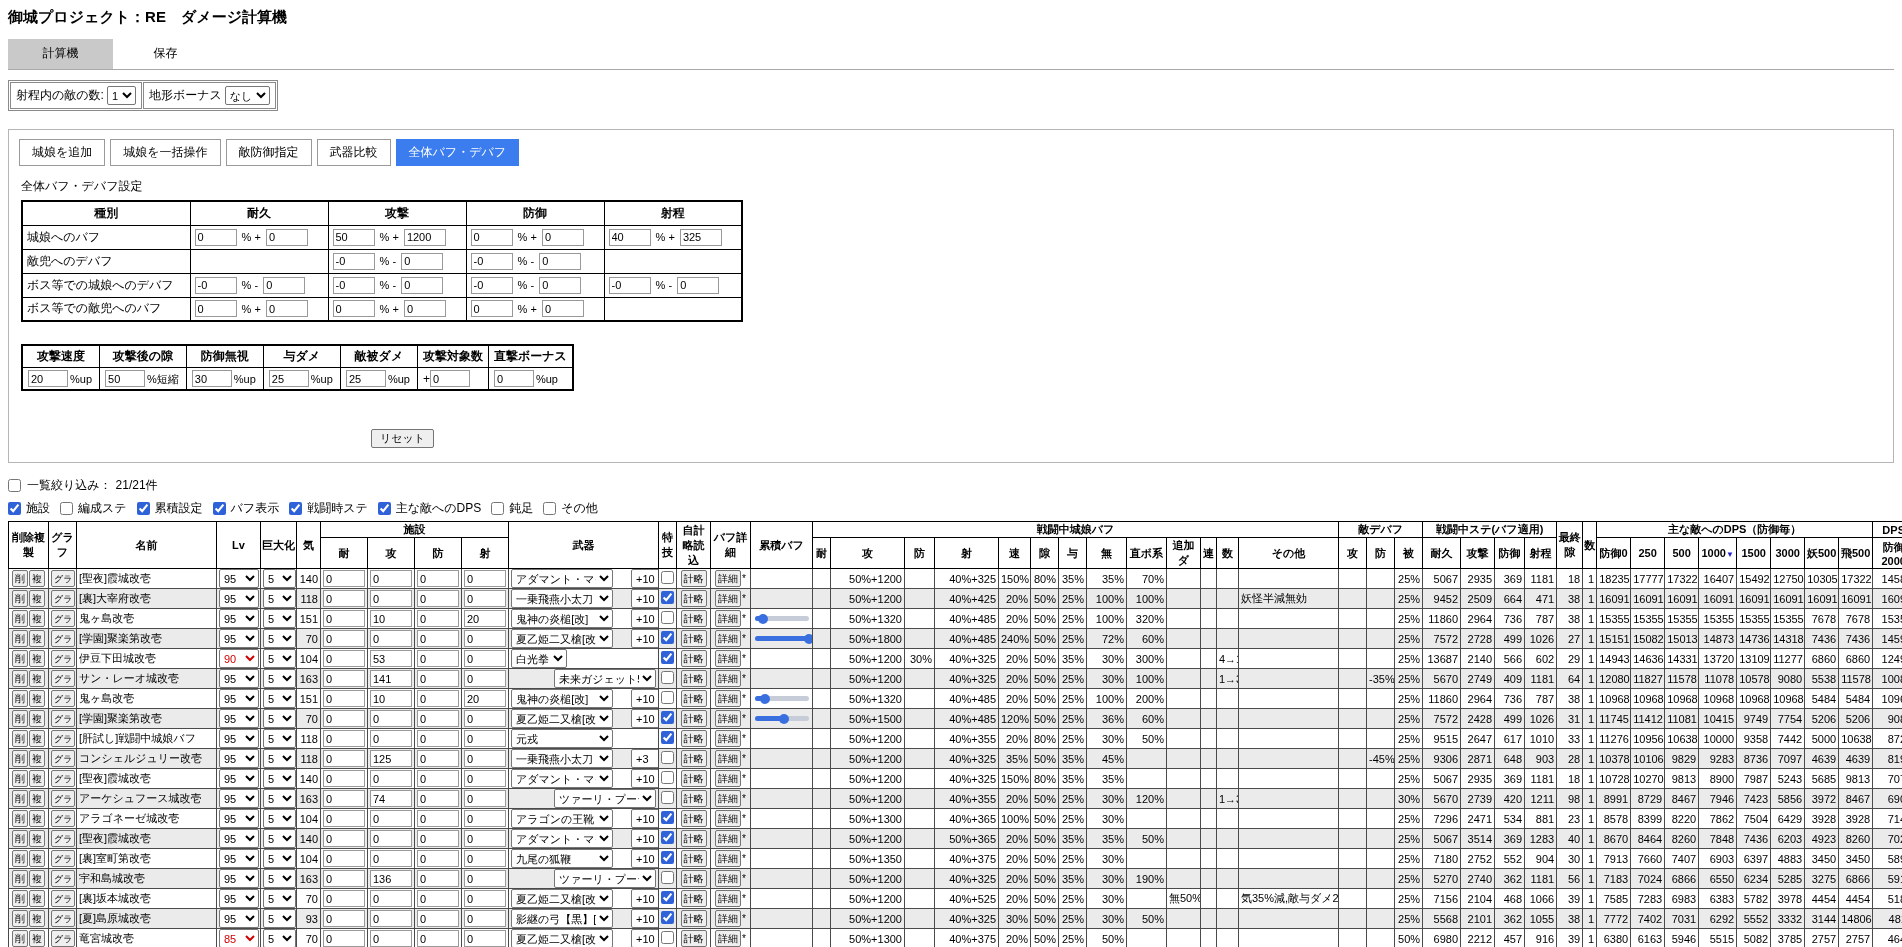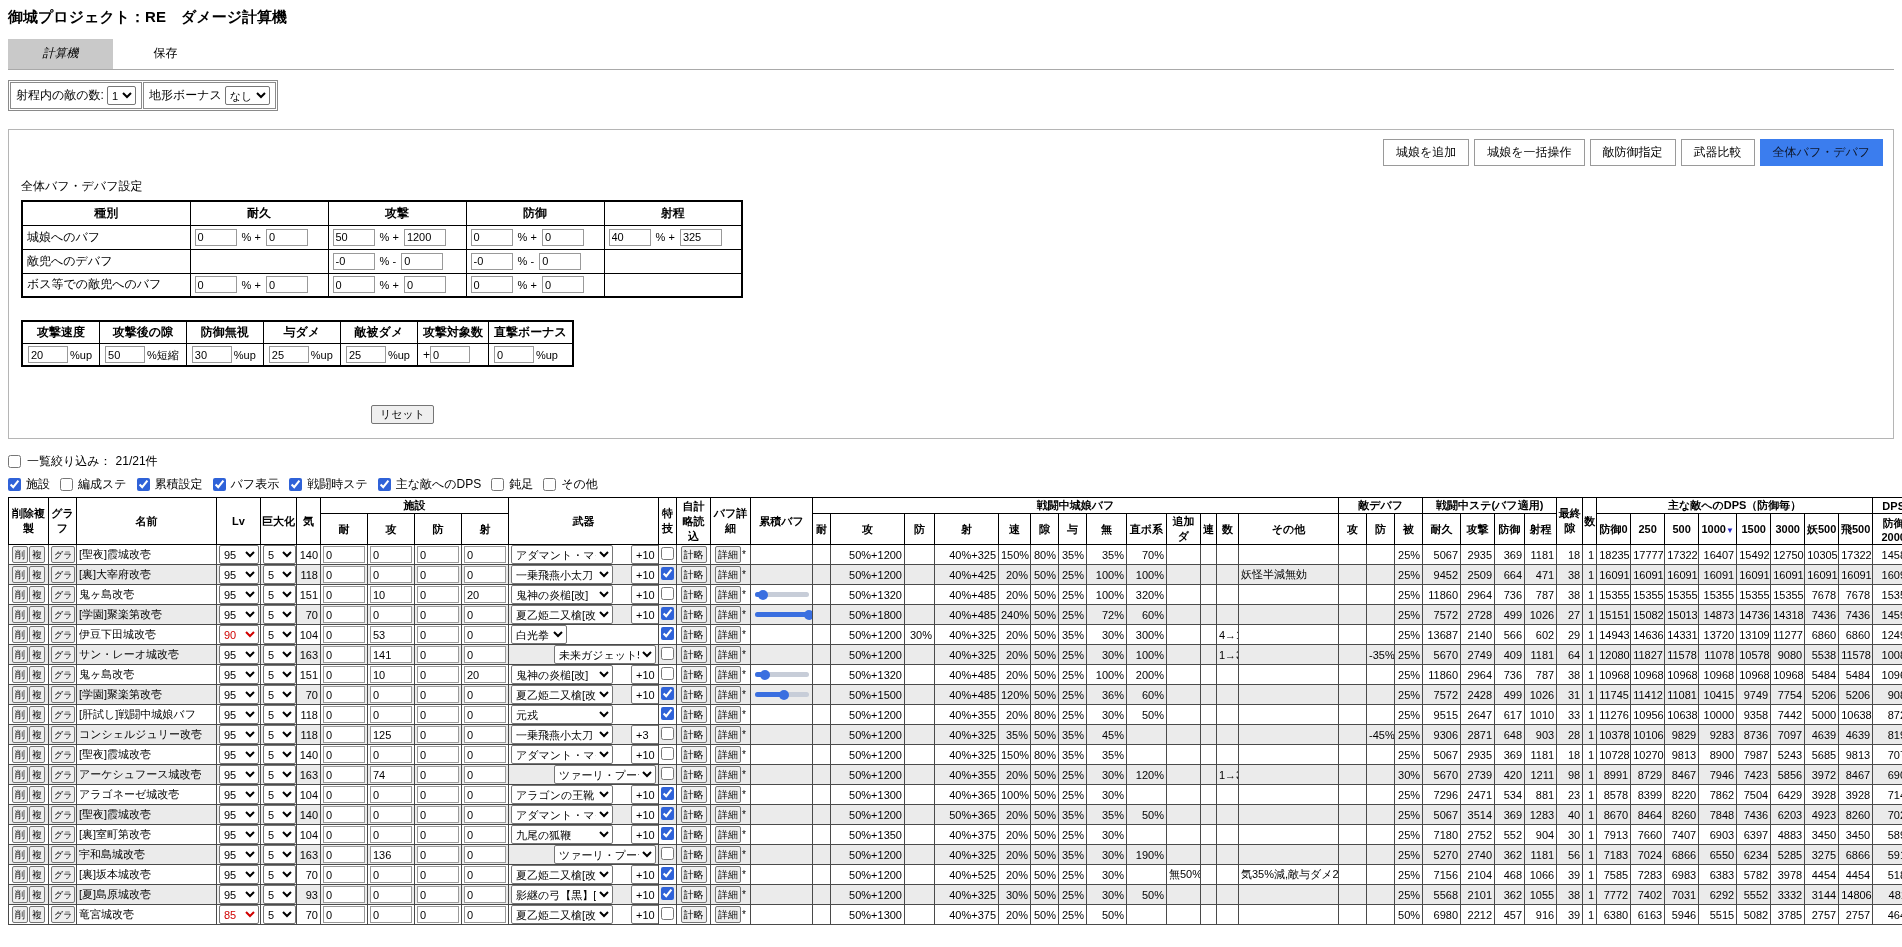--- a/index.html
+++ b/index.html
@@ -5,33 +5,33 @@
   * { box-sizing: border-box; }
   html,body { margin:0; padding:0; background:#fff; color:#000;
     font-family:"Liberation Sans","DejaVu Sans",sans-serif; }
   body { width:1902px; height:947px; overflow:hidden; font-size:12px; }
   .wrap { padding:6px 8px 0 8px; }
 
   .page-title { font-weight:bold; font-size:15px; margin:2px 0 12px 0; }
 
   .toptabs { display:flex; border-bottom:1px solid #a9a9a9; }
   .toptab { width:105px; text-align:center; padding:6px 0 7px 0; font-size:12px; cursor:default; }
-  .toptab.active { background:#c9c9c9;font-style:italic; }
+  .toptab.active { background:#c9c9c9; }
 
   .rangebox { display:inline-flex; border:1px solid #8a8a8a; padding:1px; margin:10px 0 0 0; }
   .rangecell { border:1px solid #8a8a8a; padding:3px 5px; display:flex; align-items:center; gap:3px; }
   .rangecell + .rangecell { margin-left:1px; }
 
   select { font-size:11px; height:19px; border:1px solid #767676; background:#fff; border-radius:2px; }
   input[type="text"] { font-size:11px; height:17px; border:1px solid #999; padding:0 2px; background:#fff; }
 
   .panel { border:1px solid #b5b5b5; margin-top:18px; padding:9px 10px 14px 10px; min-height:295px; }
-  .subtabs { display:flex; gap:5px;justify-content:flex-end; }
+  .subtabs { display:flex; gap:5px; }
   .subtab { border:1px solid #9a9a9a; background:#fff; padding:4px 12px; font-size:12px; cursor:default; }
-  .subtab.active { background:#3b7dee; border-color:#3b7dee; color:#0f172a; }
+  .subtab.active { background:#3b7dee; border-color:#3b7dee; color:#ffffff; }
 
   .section-label { margin:12px 0 5px 2px; }
 
   table.buff { border-collapse:collapse; border:2px solid #000; margin-left:2px; }
   table.buff th, table.buff td { border:1px solid #000; padding:2px 4px; font-size:12px; font-weight:normal; height:24px; }
   table.buff th { font-weight:bold; text-align:center; }
   table.buff td.lbl { width:165px; }
   table.buff td.val { width:135px; white-space:nowrap; }
   table.buff input { width:42px; }
   .sep { font-size:11px; padding:0 2px; }
@@ -126,20 +126,27 @@
             <td class="val"><input type="text" value="50" style=""><span class="sep"> % + </span><input type="text" value="1200" style=""></td>
             <td class="val"><input type="text" value="0" style=""><span class="sep"> % + </span><input type="text" value="0" style=""></td>
             <td class="val"><input type="text" value="40" style=""><span class="sep"> % + </span><input type="text" value="325" style=""></td>
           </tr>
           <tr>
             <td class="lbl">敵兜へのデバフ</td>
             <td class="val"></td>
             <td class="val"><input type="text" value="-0" style=""><span class="sep"> % - </span><input type="text" value="0" style=""></td>
             <td class="val"><input type="text" value="-0" style=""><span class="sep"> % - </span><input type="text" value="0" style=""></td>
             <td class="val"></td>
+          </tr>
+          <tr>
+            <td class="lbl">ボス等での城娘へのデバフ</td>
+            <td class="val"><input type="text" value="-0" style=""><span class="sep"> % - </span><input type="text" value="0" style=""></td>
+            <td class="val"><input type="text" value="-0" style=""><span class="sep"> % - </span><input type="text" value="0" style=""></td>
+            <td class="val"><input type="text" value="-0" style=""><span class="sep"> % - </span><input type="text" value="0" style=""></td>
+            <td class="val"><input type="text" value="-0" style=""><span class="sep"> % - </span><input type="text" value="0" style=""></td>
           </tr>
           <tr>
             <td class="lbl">ボス等での敵兜へのバフ</td>
             <td class="val"><input type="text" value="0" style=""><span class="sep"> % + </span><input type="text" value="0" style=""></td>
             <td class="val"><input type="text" value="0" style=""><span class="sep"> % + </span><input type="text" value="0" style=""></td>
             <td class="val"><input type="text" value="0" style=""><span class="sep"> % + </span><input type="text" value="0" style=""></td>
             <td class="val"></td>
           </tr>
         </tbody>
     </table>

